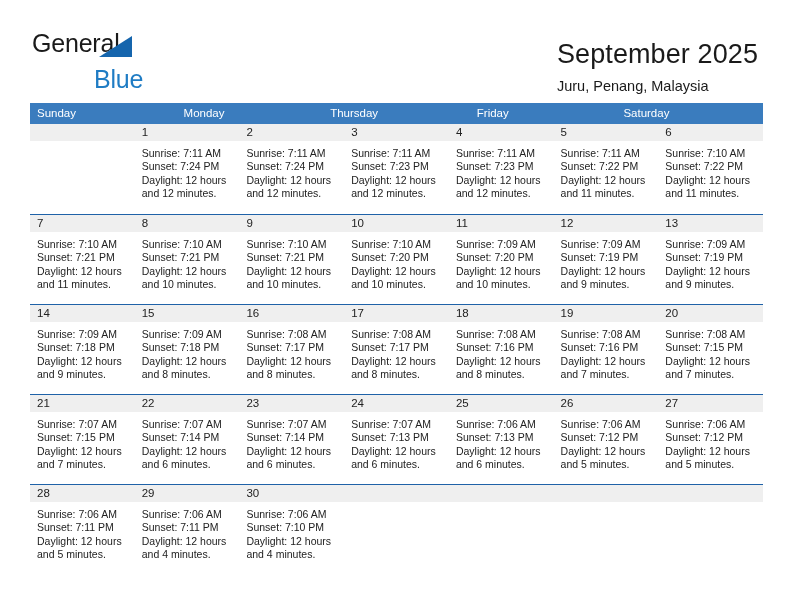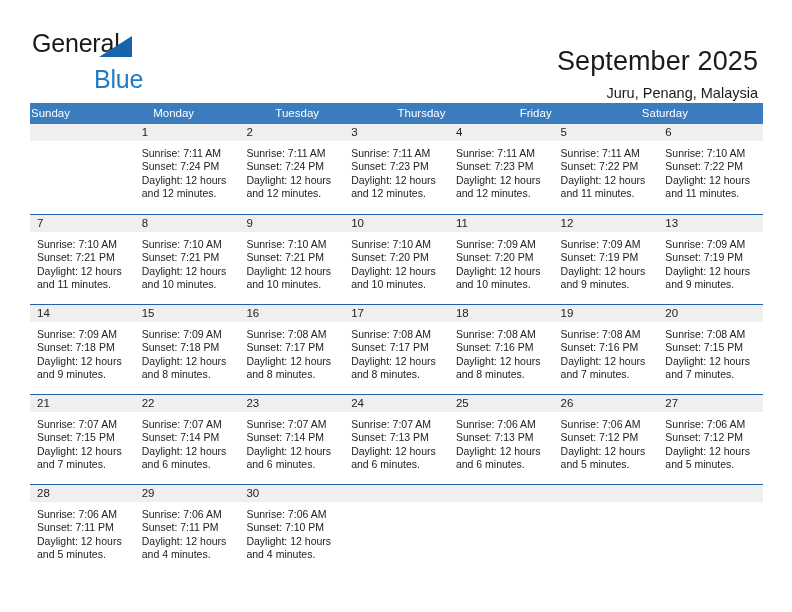--- a/index.html
+++ b/index.html
@@ -63,22 +63,22 @@
     top: 36px;
     font-size: 25px;
     color: #1f7cc4;
     letter-spacing: -0.2px;
     line-height: 1;
   }
 
   .title-block {
     position: absolute;
     right: 34px;
-    top: 46px;
-    text-align: right;
+    top: 39px;
+    text-align: left;
   }
   .cal-title {
     font-size: 27px;
     color: #1a1a1a;
     line-height: 1.15;
     font-weight: normal;
     margin: 0;
     letter-spacing: 0.1px;
   }
   .cal-subtitle {
@@ -101,21 +101,21 @@
     display: flex;
     width: 100%;
     background: #3a7cbe;
     height: 21px;
   }
   .weekday {
     flex: 1 1 0;
     color: #ffffff;
     font-size: 11.5px;
     line-height: 21px;
-    padding-left: 1px;
+    padding-left: 7px;
     white-space: nowrap;
     overflow: hidden;
   }
 
   .week-row {
     display: flex;
     width: 100%;
     border-top: 1.6px solid #1f62a8;
     height: 90px;
   }
@@ -168,21 +168,20 @@
       <p class="cal-subtitle">Juru, Penang, Malaysia</p>
     </div>
 
   </div>
 
   <div class="calendar">
 
     <div class="weekday-row">
       <div class="weekday">Sunday</div>
       <div class="weekday">Monday</div>
-      <div class="weekday">Tuesday</div>
       <div class="weekday">Thursday</div>
       <div class="weekday">Friday</div>
       <div class="weekday">Saturday</div>
     </div>
 
     <div class="week-row first">
       <div class="day-cell empty">
         <div class="day-number-band"></div>
         <div class="day-body">
           <p></p>

